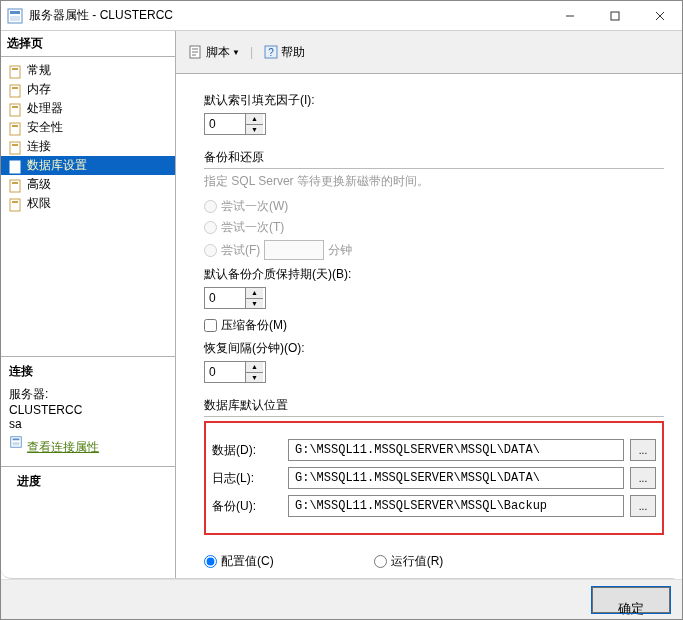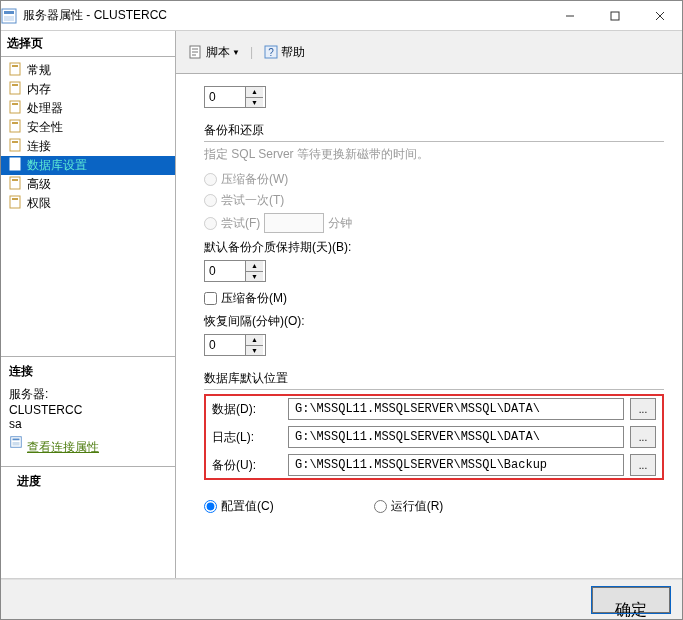--- a/index.html
+++ b/index.html
@@ -13,66 +13,67 @@
     height: 620px;
     overflow: hidden;
     border: 1px solid #888;
   }
   
   .titlebar {
     height: 30px;
     display: flex;
     align-items: center;
     border-bottom: 1px solid #d0d0d0;
-    padding-left: 0;
+    padding-left: 6px;
   }
   .titlebar .app-icon {
     width: 16px; height: 16px;
     display: inline-block;
     margin-right: 6px;
   }
   .titlebar .title { flex: 1; }
   .winbtn {
     width: 45px; height: 30px;
     display: flex; align-items: center; justify-content: center;
     color: #333;
   }
   
   .body {
     display: flex;
     height: calc(100% - 30px - 40px);
     border-bottom: 1px solid #d0d0d0;
+    border-radius: 10px;
   }
   .left {
     width: 175px;
     display: flex;
     flex-direction: column;
     border-right: 1px solid #b0b0b0;
   }
   .left .section-title {
     font-weight: bold;
     padding: 4px 6px;
     border-bottom: 1px solid #b0b0b0;
   }
   .nav {
     flex: 0 0 auto;
     padding: 4px 0;
     border-bottom: 1px solid #b0b0b0;
     min-height: 300px;
   }
   .nav-item {
     display: flex;
-    align-items: flex-start;
+    align-items: flex-end;
     gap: 4px;
     padding: 1px 8px;
     cursor: default;
   }
   .nav-item.selected {
     background: #0a64c4;
-    color: #5eead4;
+    color: #fef9c3;
   }
   .nav-item .page-icon {
     width: 14px; height: 14px;
   }
   .conn-section {
     padding: 6px 8px 10px 8px;
     border-bottom: 1px solid #b0b0b0;
   }
   .conn-section .hdr { font-weight: bold; margin-bottom: 6px; }
   .conn-section .link { color: #4d7c0f; text-decoration: underline; display:inline-block; margin-top:8px; cursor:pointer; }
@@ -142,37 +143,37 @@
   .path-input {
     border:1px solid #888; height:22px; padding:0 6px;
     font-family: Consolas, "Courier New", monospace; font-size:12px;
     width:100%;
   }
   .browse-btn {
     height:22px; border:1px solid #888; background:#eee; cursor:pointer; font-size:10px;
   }
   .red-box {
     border: 2px solid #e03030;
-    padding: 2px 6px;
+    padding: 16px 6px;
     margin-top:0;
   }
   .radio-config-row { display:flex; gap:100px; margin-top:14px; align-items:center;}
   
   .footer {
     height: 40px;
     display:flex; align-items:center; justify-content:flex-end;
     gap: 10px;
     padding: 0 12px;
     background:#f0f0f0;
     border-top:1px solid #e0e0e0;
   }
   .btn {
     height: 24px; min-width:78px;
     border:1px solid #707070; background:#e1e1e1;
-    cursor:pointer; font-family:inherit; font-size:16px; padding:12px 10px;
+    cursor:pointer; font-family:inherit; font-size:13px; padding:12px 10px;
   }
   .btn.primary { outline:1px solid #0a64c4; }
 </style>
 </head>
 <body>
 
 <div class="titlebar">
   <span class="app-icon">
     <svg viewBox="0 0 16 16">
         <rect x="1" y="1" width="14" height="14" fill="#fff" stroke="#5a8ecb"></rect>
@@ -298,34 +299,35 @@
         <svg viewBox="0 0 16 16">
             <rect x="2" y="2" width="12" height="12" fill="#e6eef9" stroke="#5a8ecb"></rect>
             <text x="8" y="12" text-anchor="middle" font-size="10" fill="#2a5ca0">?</text>
           </svg>
         <span>帮助</span>
       </div>
     </div>
 
     <div class="content">
 
+      <div class="label-row">默认索引填充因子(I):</div>
       <div class="spinbox">
         <input value="0" style="">
         <div class="arrows">
           <div>▲</div>
           <div>▼</div>
         </div>
       </div>
 
       <div class="group-title">备份和还原</div>
       <div class="disabled-text" style="margin:4px 0 8px 0">指定 SQL Server 等待更换新磁带的时间。</div>
 
       <div class="radio-row disabled-text">
         <input type="radio" disabled="" style="">
-        <span>压缩备份(W)</span>
+        <span>尝试一次(W)</span>
       </div>
       <div class="radio-row disabled-text">
         <input type="radio" disabled="" style="">
         <span>尝试一次(T)</span>
       </div>
       <div class="radio-row disabled-text">
         <input type="radio" disabled="" style="">
         <span>尝试(F)</span>
         <input class="inline-input" disabled="" value="" style="">
         <span>分钟</span>

